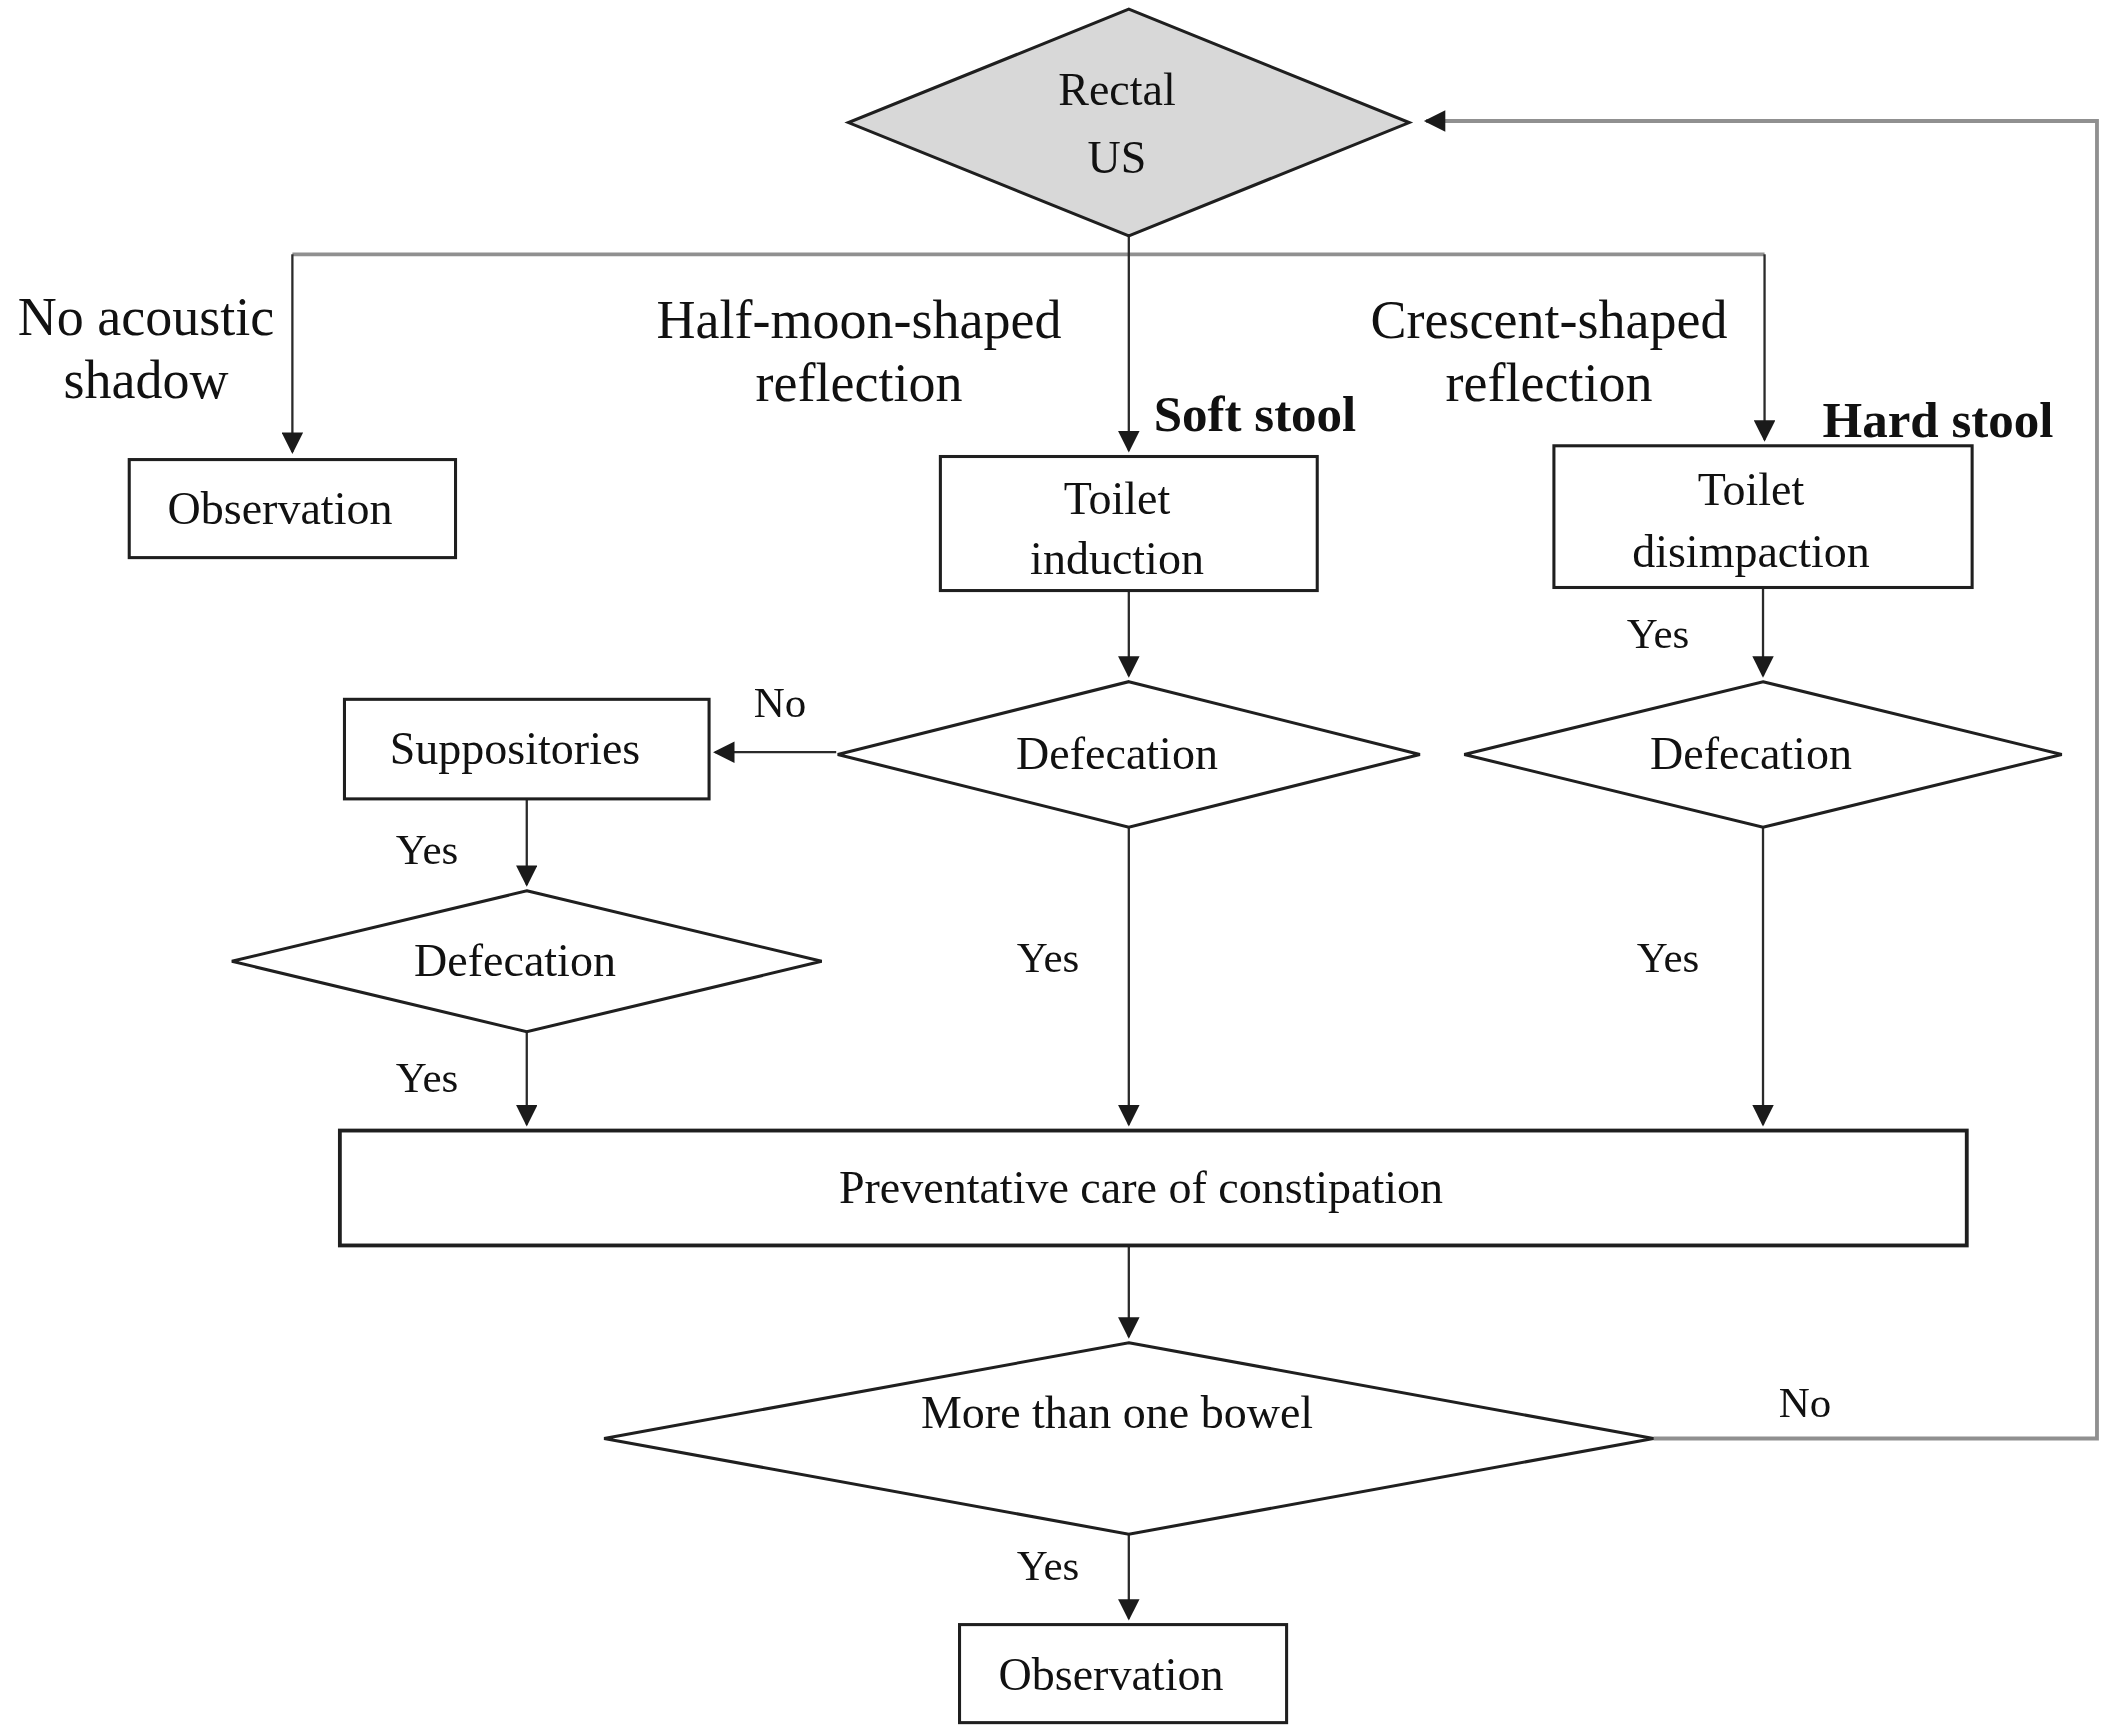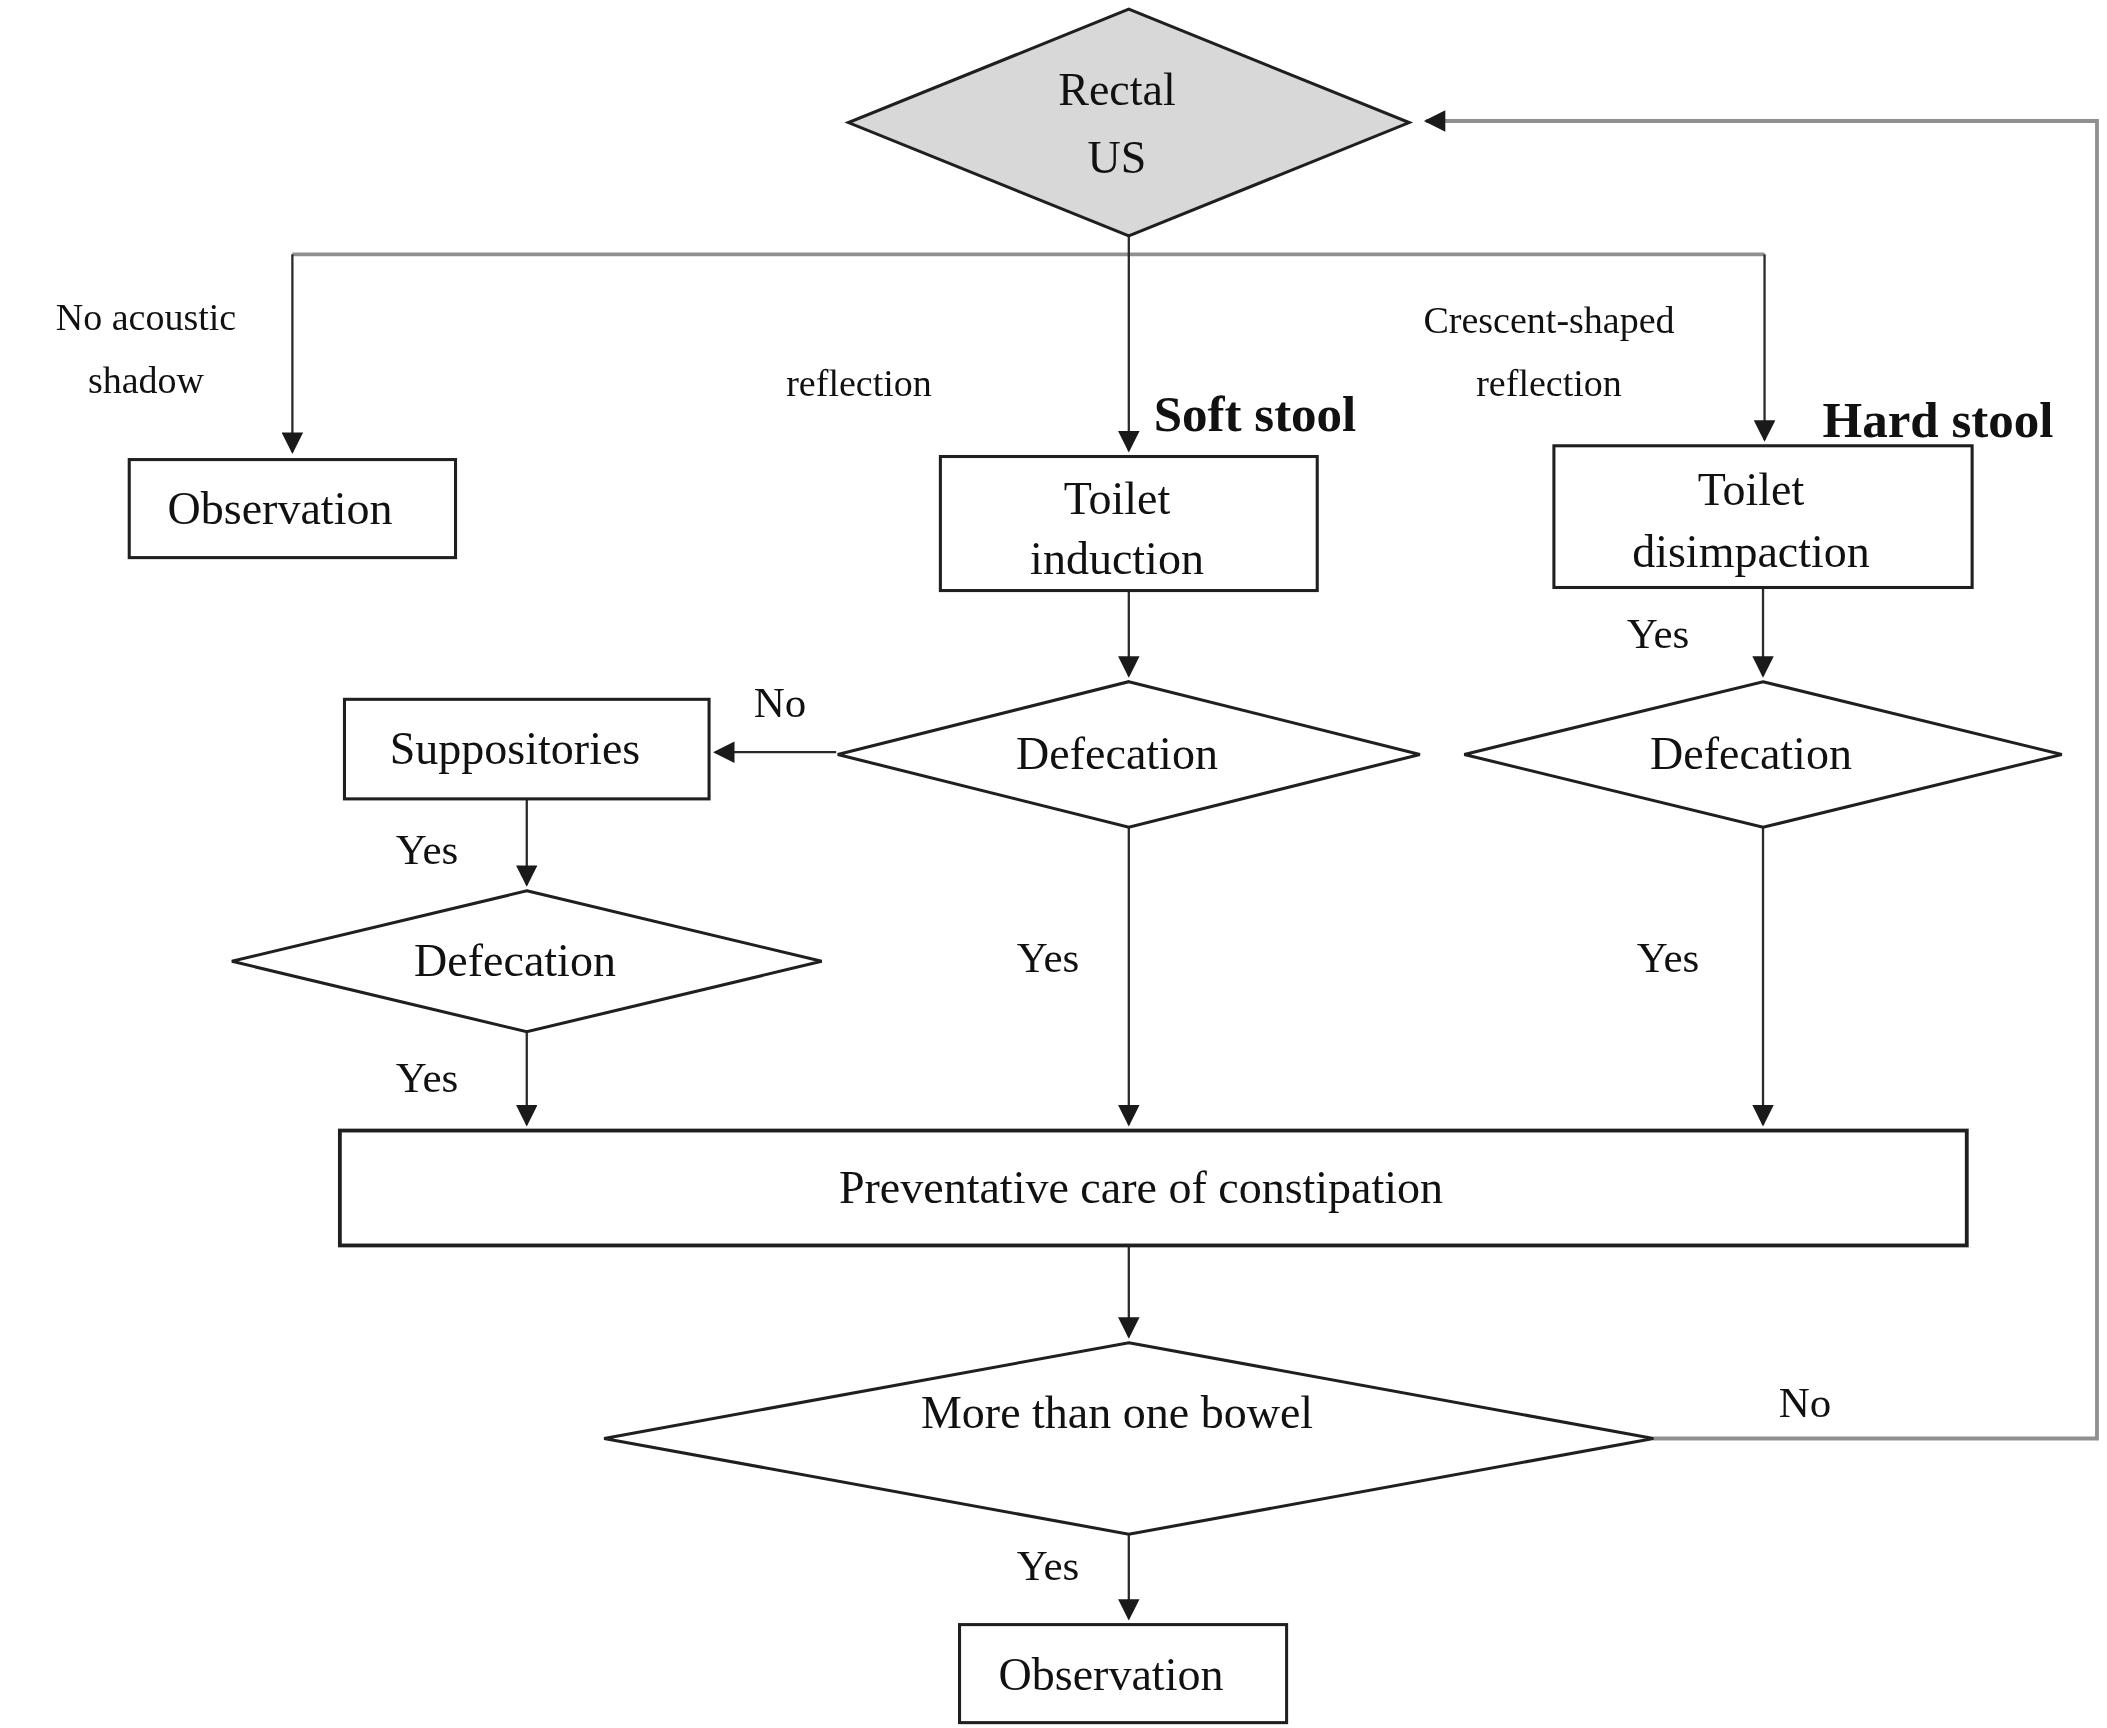--- a/index.html
+++ b/index.html
@@ -19,21 +19,21 @@
   .conn{stroke:var(--connector,#2a2a2a);stroke-width:3px;fill:none;}
   .loop{stroke:var(--loop_line,#8c8c8c);stroke-width:5px;fill:none;}
   .lbl{
     position:absolute;
     transform:translate(-50%,-50%);
     white-space:nowrap;
     font-size:46px;
     line-height:1;
     text-align:center;
   }
-  .cond{font-size:38px;}
+  .cond{font-size:54px;}
   .yn{font-size:43px;}
   .stool{font-size:51px;font-weight:bold;text-align:center;}
 </style>
 </head>
 <body>
 
 <div id="canvas">
 
   <svg id="wires" viewBox="0 0 2752 2256" xmlns="http://www.w3.org/2000/svg">
     <defs>
@@ -91,20 +91,21 @@
 
   <div class="lbl" style="left:1141px;top:1188px">Preventative care of constipation</div>
 
   <div class="lbl" style="left:1117px;top:1413px">More than one bowel</div>
 
   <div class="lbl" style="left:1111px;top:1675px">Observation</div>
 
   <div class="lbl cond" style="left:146px;top:317px">No acoustic</div>
   <div class="lbl cond" style="left:146px;top:380px">shadow</div>
 
+  <div class="lbl cond" style="left:859px;top:320px">Half-moon-shaped</div>
   <div class="lbl cond" style="left:859px;top:383px">reflection</div>
 
   <div class="lbl cond" style="left:1549px;top:320px">Crescent-shaped</div>
   <div class="lbl cond" style="left:1549px;top:383px">reflection</div>
 
   <div class="lbl stool" style="left:1255px;top:414px">Soft stool</div>
   <div class="lbl stool" style="left:1938px;top:420px">Hard stool</div>
 
   <div class="lbl yn" style="left:780px;top:702px">No</div>
   <div class="lbl yn" style="left:427px;top:849px">Yes</div>

